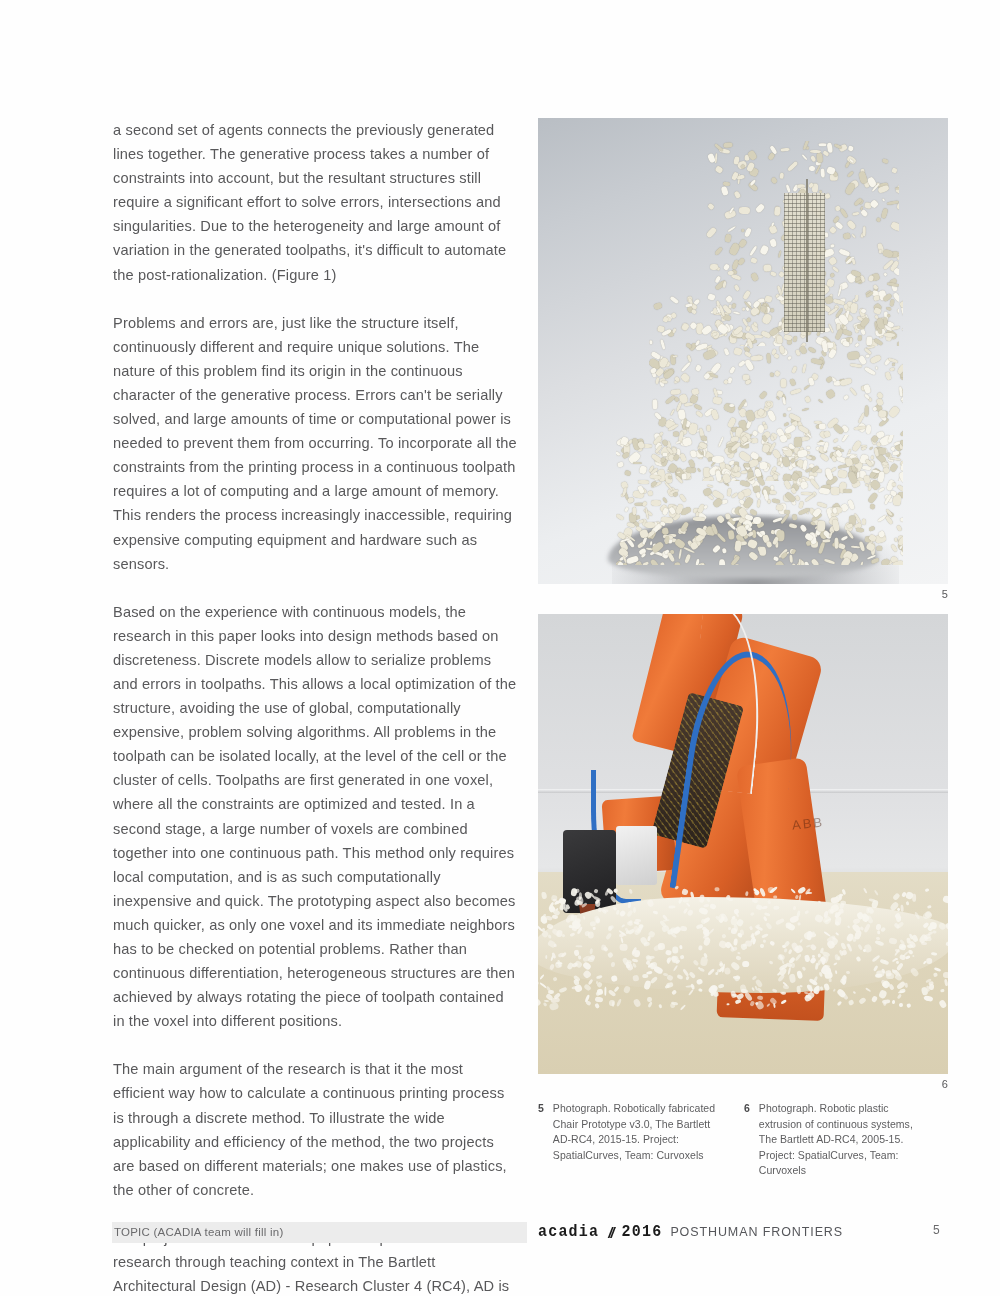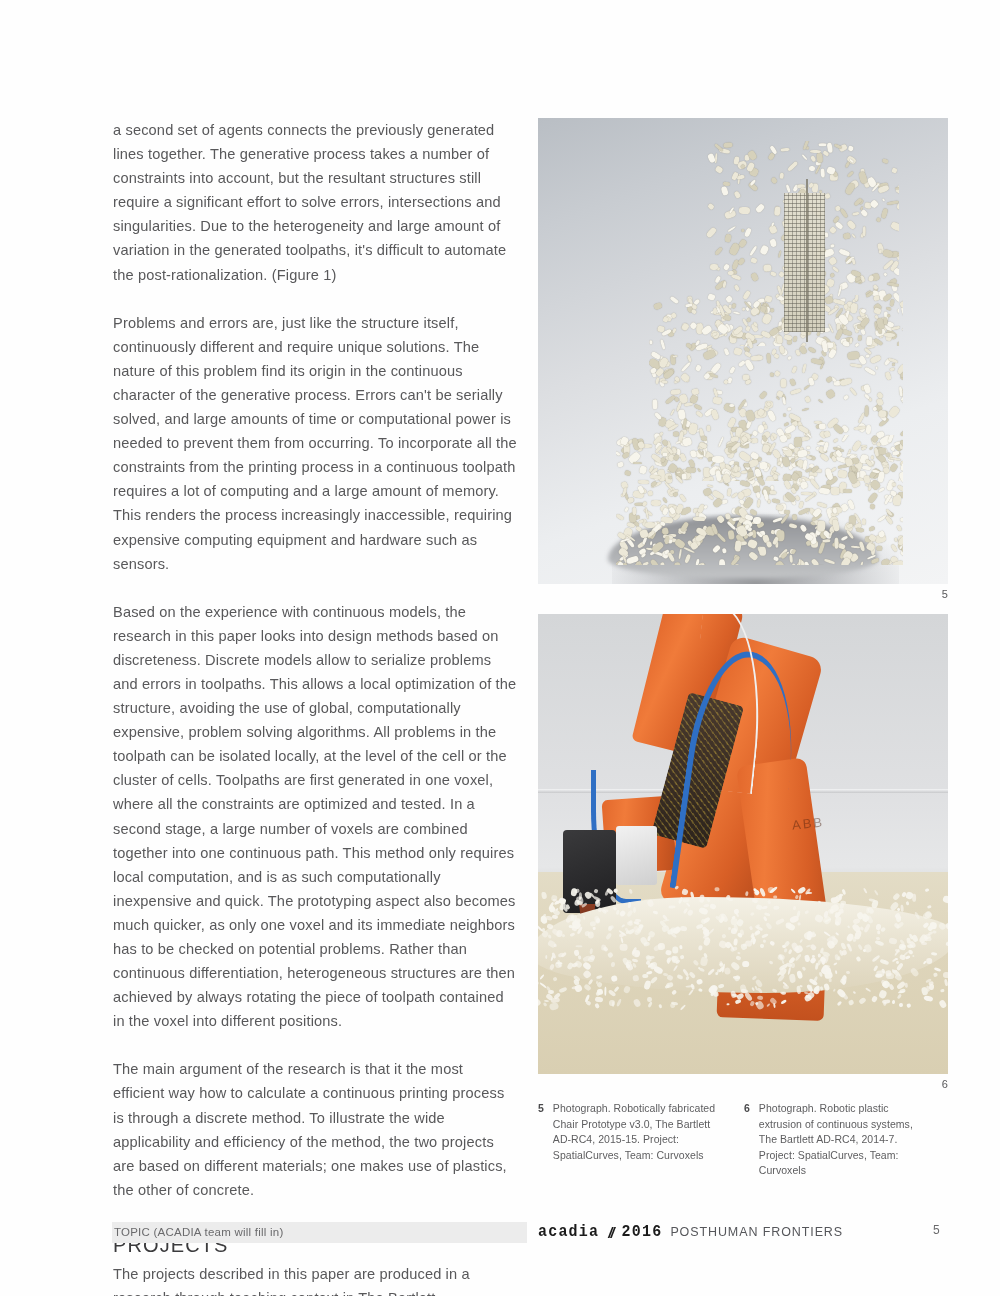--- a/index.html
+++ b/index.html
@@ -424,21 +424,20 @@
 </head>
 <body>
 
 <div class="page">
 
   <div class="text-col">
     <p class="para">a second set of agents connects the previously generated lines together. The generative process takes a number of constraints into account, but the resultant structures still require a significant effort to solve errors, intersections and singularities. Due to the heterogeneity and large amount of variation in the generated toolpaths, it's difficult to automate the post-rationalization. (Figure 1)</p>
     <p class="para">Problems and errors are, just like the structure itself, continuously different and require unique solutions. The nature of this problem find its origin in the continuous character of the generative process. Errors can't be serially solved, and large amounts of time or computational power is needed to prevent them from occurring. To incorporate all the constraints from the printing process in a continuous toolpath requires a lot of computing and a large amount of memory. This renders the process increasingly inaccessible, requiring expensive computing equipment and hardware such as sensors.</p>
     <p class="para">Based on the experience with continuous models, the research in this paper looks into design methods based on discreteness. Discrete models allow to serialize problems and errors in toolpaths. This allows a local optimization of the structure, avoiding the use of global, computationally expensive, problem solving algorithms. All problems in the toolpath can be isolated locally, at the level of the cell or the cluster of cells. Toolpaths are first generated in one voxel, where all the constraints are optimized and tested. In a second stage, a large number of voxels are combined together into one continuous path. This method only requires local computation, and is as such computationally inexpensive and quick. The prototyping aspect also becomes much quicker, as only one voxel and its immediate neighbors has to be checked on potential problems. Rather than continuous differentiation, heterogeneous structures are then achieved by always rotating the piece of toolpath contained in the voxel into different positions.</p>
     <p class="para">The main argument of the research is that it the most efficient way how to calculate a continuous printing process is through a discrete method. To illustrate the wide applicability and efficiency of the method, the two projects are based on different materials; one makes use of plastics, the other of concrete.</p>
-    <h2 class="section-head">PROJECTS</h2>
     <p class="para">The projects described in this paper are produced in a research through teaching context in The Bartlett Architectural Design (AD) - Research Cluster 4 (RC4), AD is a part of BPro, an umbrella of post-graduate programs in architecture at The Bartlett School of Architecture UCL. The research is led by Manuel Jiménez García and Gilles Retsin, and started out in 2013. Since the</p>
   </div>
 
   <div class="img-col">
 
     <div class="figure fig-top">
       <div class="photo1">
         <div class="p1-shadow"></div>
         <div class="p1-base"></div>
         <div class="lattice l-top">
@@ -2386,21 +2385,21 @@
     </div>
   </div>
 
   <div class="captions">
     <div class="caption">
       <span class="cap-num">5</span>
       <span class="cap-text">Photograph. Robotically fabricated Chair Prototype v3.0, The Bartlett AD-RC4, 2015-15. Project: SpatialCurves, Team: Curvoxels</span>
     </div>
     <div class="caption">
       <span class="cap-num">6</span>
-      <span class="cap-text">Photograph. Robotic plastic extrusion of continuous systems, The Bartlett AD-RC4,  2014-7. Project: SpatialCurves, Team: Curvoxels</span>
+      <span class="cap-text">Photograph. Robotic plastic extrusion of continuous systems, The Bartlett AD-RC4,  2005-15. Project: SpatialCurves, Team: Curvoxels</span>
     </div>
   </div>
 
   <div class="footer">
     <div class="topic-band"></div>
     <div class="topic-text">TOPIC (ACADIA team will fill in)</div>
 
     <div class="brand">
       <span class="logo-word">acadia</span>
       <span class="logo-slash">//</span>

